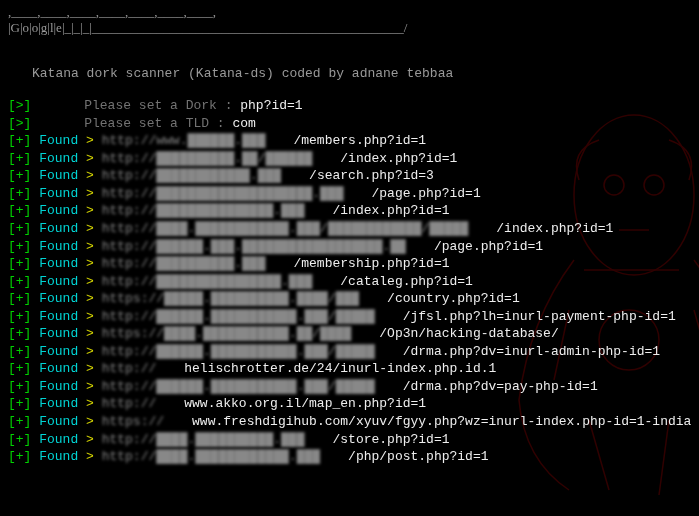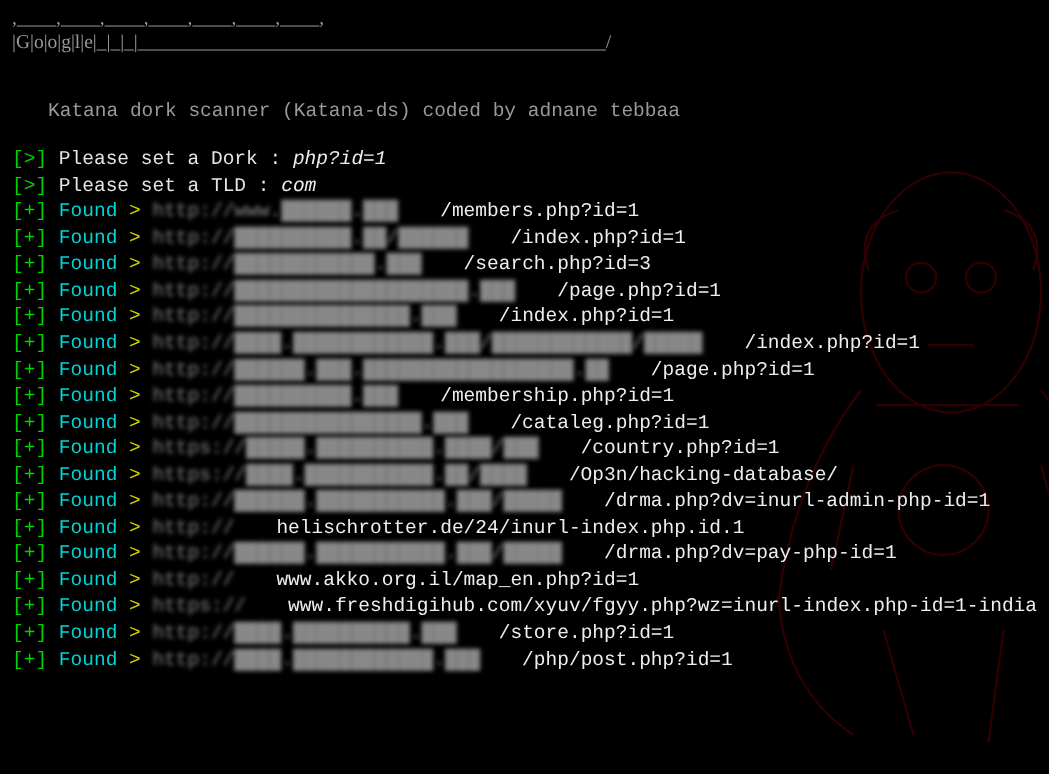--- a/index.html
+++ b/index.html
@@ -32,25 +32,25 @@
       margin-top: 31px;
     }
     .line {
       white-space: nowrap;
       line-height: 1.35;
     }
     .green {
       color: #00d400;
     }
     .cyan {
-      color: #e5e5e5;
+      color: #737373;
+      margin-left: 45px;
     }
     .white {
       color: #eee;
-      font-style: italic;
     }
     .yellow {
       color: #d4d400;
     }
     .found-label {
       color: #00d4d4;
       font-family: Liberation Mono, monospace;
     }
     .url {
       color: #eee;
@@ -115,20 +115,21 @@
     <div class="line"><span class="green">[+] </span><span class="found-label">Found </span><span class="yellow">&gt; </span><span class="blurred">http://www.██████.███</span><span class="url">/members.php?id=1</span></div>
     <div class="line"><span class="green">[+] </span><span class="found-label">Found </span><span class="yellow">&gt; </span><span class="blurred">http://██████████.██/██████</span><span class="url">/index.php?id=1</span></div>
     <div class="line"><span class="green">[+] </span><span class="found-label">Found </span><span class="yellow">&gt; </span><span class="blurred">http://████████████.███</span><span class="url">/search.php?id=3</span></div>
     <div class="line"><span class="green">[+] </span><span class="found-label">Found </span><span class="yellow">&gt; </span><span class="blurred">http://████████████████████.███</span><span class="url">/page.php?id=1</span></div>
     <div class="line"><span class="green">[+] </span><span class="found-label">Found </span><span class="yellow">&gt; </span><span class="blurred">http://███████████████.███</span><span class="url">/index.php?id=1</span></div>
     <div class="line"><span class="green">[+] </span><span class="found-label">Found </span><span class="yellow">&gt; </span><span class="blurred">http://████.████████████.███/████████████/█████</span><span class="url">/index.php?id=1</span></div>
     <div class="line"><span class="green">[+] </span><span class="found-label">Found </span><span class="yellow">&gt; </span><span class="blurred">http://██████.███.██████████████████.██</span><span class="url">/page.php?id=1</span></div>
     <div class="line"><span class="green">[+] </span><span class="found-label">Found </span><span class="yellow">&gt; </span><span class="blurred">http://██████████.███</span><span class="url">/membership.php?id=1</span></div>
     <div class="line"><span class="green">[+] </span><span class="found-label">Found </span><span class="yellow">&gt; </span><span class="blurred">http://████████████████.███</span><span class="url">/cataleg.php?id=1</span></div>
     <div class="line"><span class="green">[+] </span><span class="found-label">Found </span><span class="yellow">&gt; </span><span class="blurred">https://█████.██████████.████/███</span><span class="url">/country.php?id=1</span></div>
+    <div class="line"><span class="green">[+] </span><span class="found-label">Found </span><span class="yellow">&gt; </span><span class="blurred">http://██████.███████████.███/█████</span><span class="url">/jfsl.php?lh=inurl-payment-php-id=1</span></div>
     <div class="line"><span class="green">[+] </span><span class="found-label">Found </span><span class="yellow">&gt; </span><span class="blurred">https://████.███████████.██/████</span><span class="url">/Op3n/hacking-database/</span></div>
     <div class="line"><span class="green">[+] </span><span class="found-label">Found </span><span class="yellow">&gt; </span><span class="blurred">http://██████.███████████.███/█████</span><span class="url">/drma.php?dv=inurl-admin-php-id=1</span></div>
     <div class="line"><span class="green">[+] </span><span class="found-label">Found </span><span class="yellow">&gt; </span><span class="blurred">http://</span><span class="url">helischrotter.de/24/inurl-index.php.id.1</span></div>
     <div class="line"><span class="green">[+] </span><span class="found-label">Found </span><span class="yellow">&gt; </span><span class="blurred">http://██████.███████████.███/█████</span><span class="url">/drma.php?dv=pay-php-id=1</span></div>
     <div class="line"><span class="green">[+] </span><span class="found-label">Found </span><span class="yellow">&gt; </span><span class="blurred">http://</span><span class="url">www.akko.org.il/map_en.php?id=1</span></div>
     <div class="line"><span class="green">[+] </span><span class="found-label">Found </span><span class="yellow">&gt; </span><span class="blurred">https://</span><span class="url">www.freshdigihub.com/xyuv/fgyy.php?wz=inurl-index.php-id=1-india</span></div>
     <div class="line"><span class="green">[+] </span><span class="found-label">Found </span><span class="yellow">&gt; </span><span class="blurred">http://████.██████████.███</span><span class="url">/store.php?id=1</span></div>
     <div class="line"><span class="green">[+] </span><span class="found-label">Found </span><span class="yellow">&gt; </span><span class="blurred">http://████.████████████.███</span><span class="url">/php/post.php?id=1</span></div>
   </div>
 

